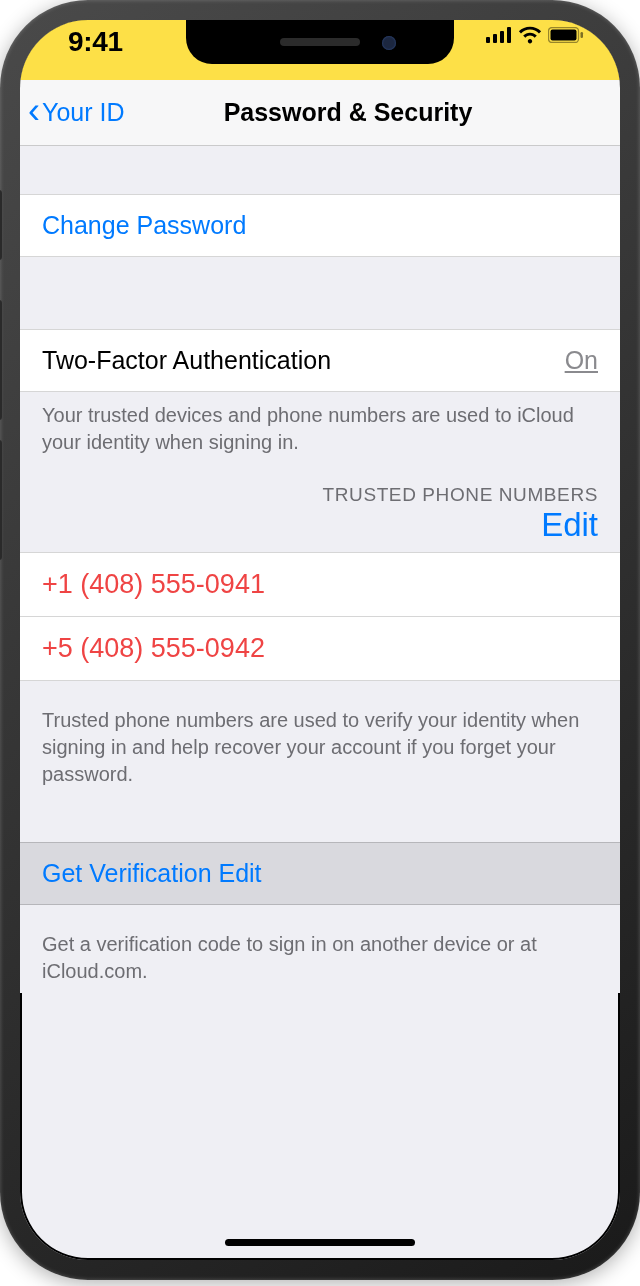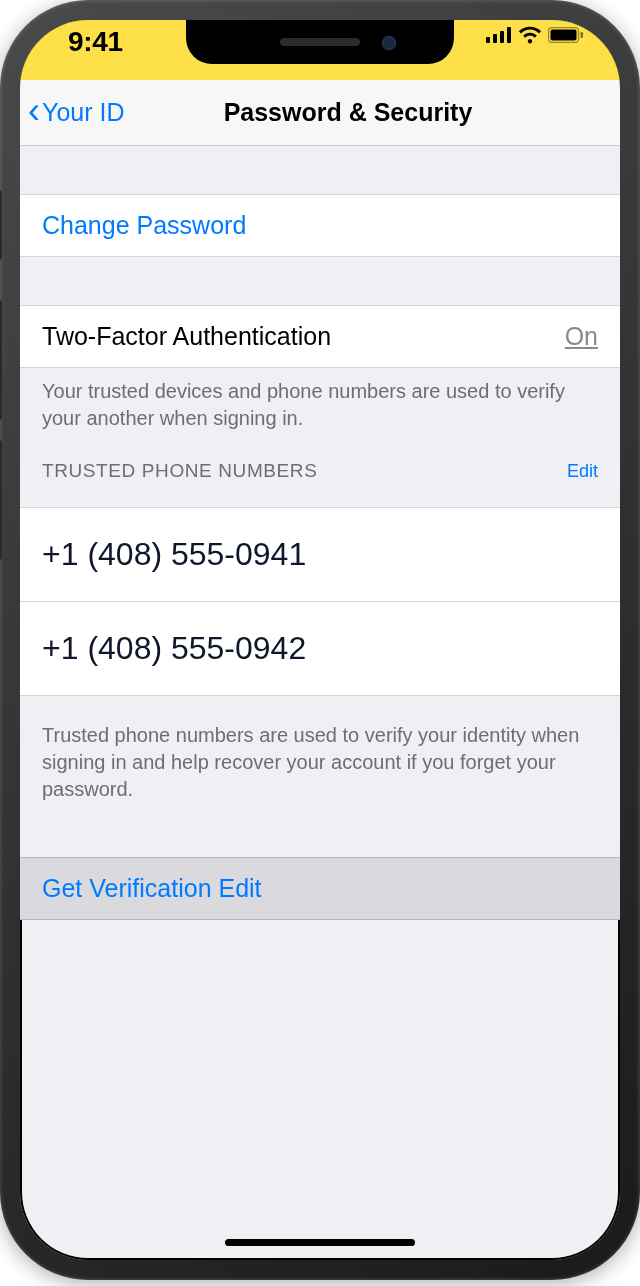--- a/index.html
+++ b/index.html
@@ -135,53 +135,55 @@
       border-bottom:0.5px solid rgba(0,0,0,0.16);
       padding: 16px 22px;
       font-size:25px;
     }
     .cell-link{ color:#007aff; }
     .cell-kv{
       display:flex;
       justify-content:space-between;
       align-items:center;
       color:#000;
+      margin-top:24px;
     }
     .cell-kv .value{ color:#8a8a8e;text-decoration:underline;}
     .spacer-mid{height:48px;}
     .footer-text, .header-text {
       color:#6d6d72;
       font-size:20px;
       padding: 10px 22px 8px;
       line-height:1.35;
     }
     .section-header{
       display:flex;
       justify-content:space-between;
       align-items:flex-end;
-      padding: 20px 22px 25px;
+      padding: 20px 22px 8px;
+      flex-direction: column;
     }
     .section-header .label{
       color:#6d6d72;
       font-size:19px;
       letter-spacing:0.6px;
     }
     .section-header .edit{
       color:#007aff;
-      font-size:18px;
+      font-size:33px;
     }
     .list{
       background:#fff;
       border-top:0.5px solid rgba(0,0,0,0.16);
       border-bottom:0.5px solid rgba(0,0,0,0.16);
     }
     .list .row{
-      padding:28px 22px;
-      font-size:32px;
-      color:#0f172a;
+      padding:16px 22px;
+      font-size:27px;
+      color:#ef4444;
     }
     .list .row + .row{ border-top:0.5px solid rgba(0,0,0,0.16);}
     .cell-highlight{
       background:#d9d9de;
     }
     .footer-text.below{padding-top:26px;}
     .spacer-lg{height:46px;}
     
     .home-indicator{
       position:absolute;
@@ -238,36 +240,37 @@
       <div class="cell cell-link">
         <span>Change Password</span>
       </div>
 
       <div class="spacer-mid"></div>
 
       <div class="cell cell-kv">
         <span>Two-Factor Authentication</span>
         <span class="value">On</span>
       </div>
-      <div class="footer-text">Your trusted devices and phone numbers are used to verify your another when signing in.</div>
+      <div class="footer-text">Your trusted devices and phone numbers are used to iCloud your identity when signing in.</div>
 
       <div class="section-header">
         <span class="label">TRUSTED PHONE NUMBERS</span>
         <span class="edit">Edit</span>
       </div>
 
       <div class="list">
         <div class="row">+1 (408) 555-0941</div>
-        <div class="row">+1 (408) 555-0942</div>
+        <div class="row">+5 (408) 555-0942</div>
       </div>
 
       <div class="footer-text below">Trusted phone numbers are used to verify your identity when signing in and help recover your account if you forget your password.</div>
 
       <div class="spacer-lg"></div>
 
       <div class="cell cell-link cell-highlight">
         <span>Get Verification Edit</span>
       </div>
+      <div class="footer-text below">Get a verification code to sign in on another device or at iCloud.com.</div>
     </div>
 
     <div class="home-indicator"></div>
   </div>
 </div>
 
 </body></html>

